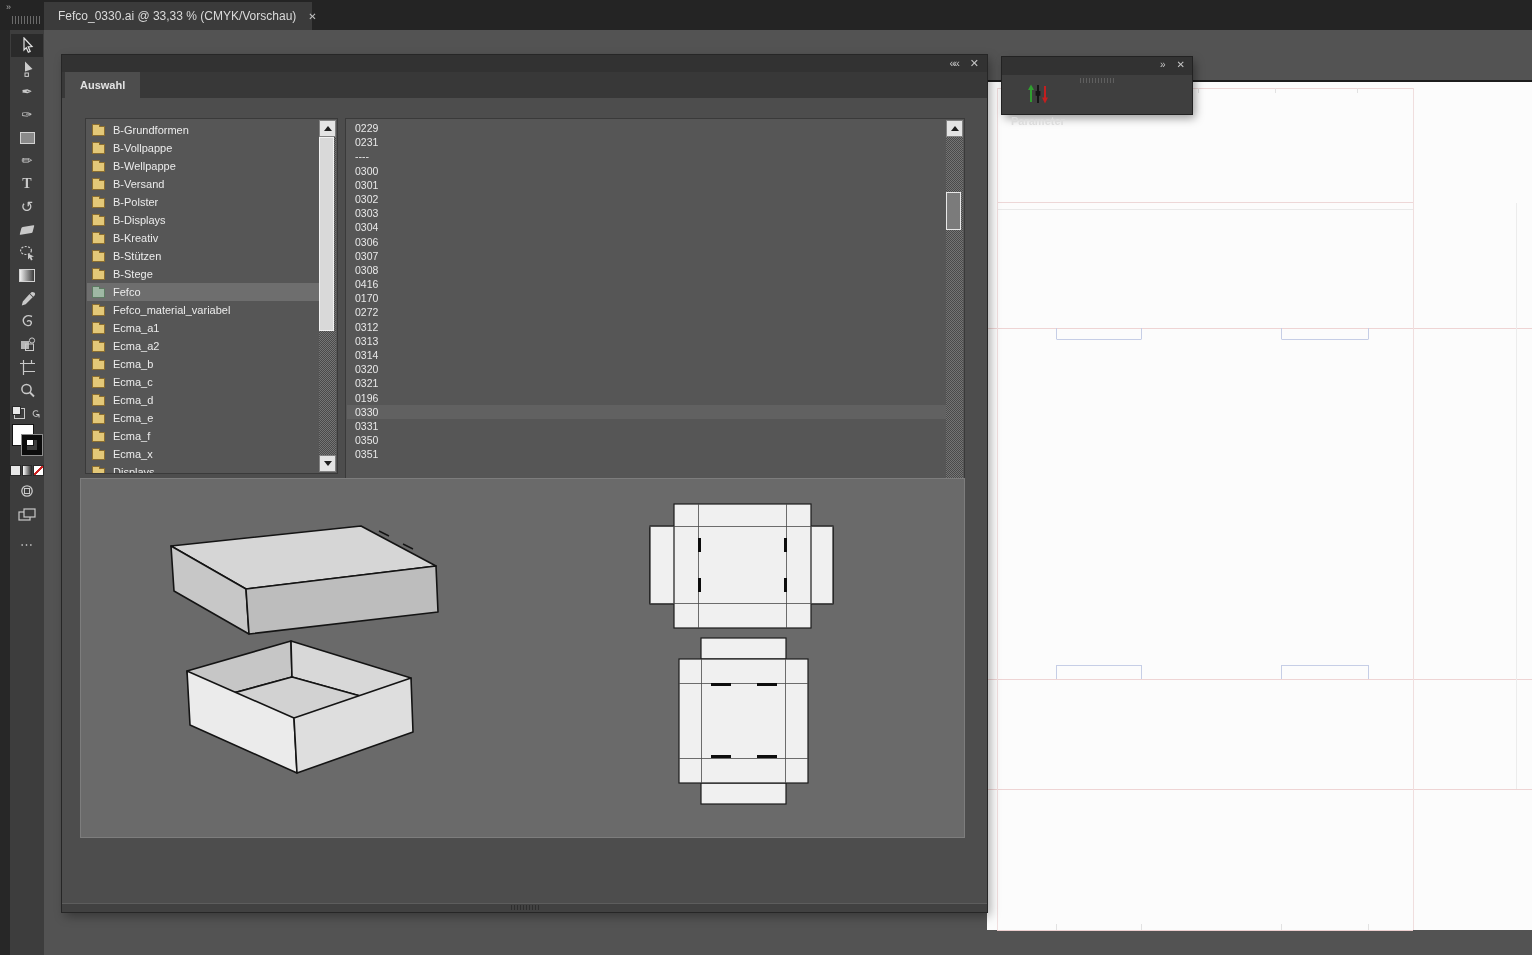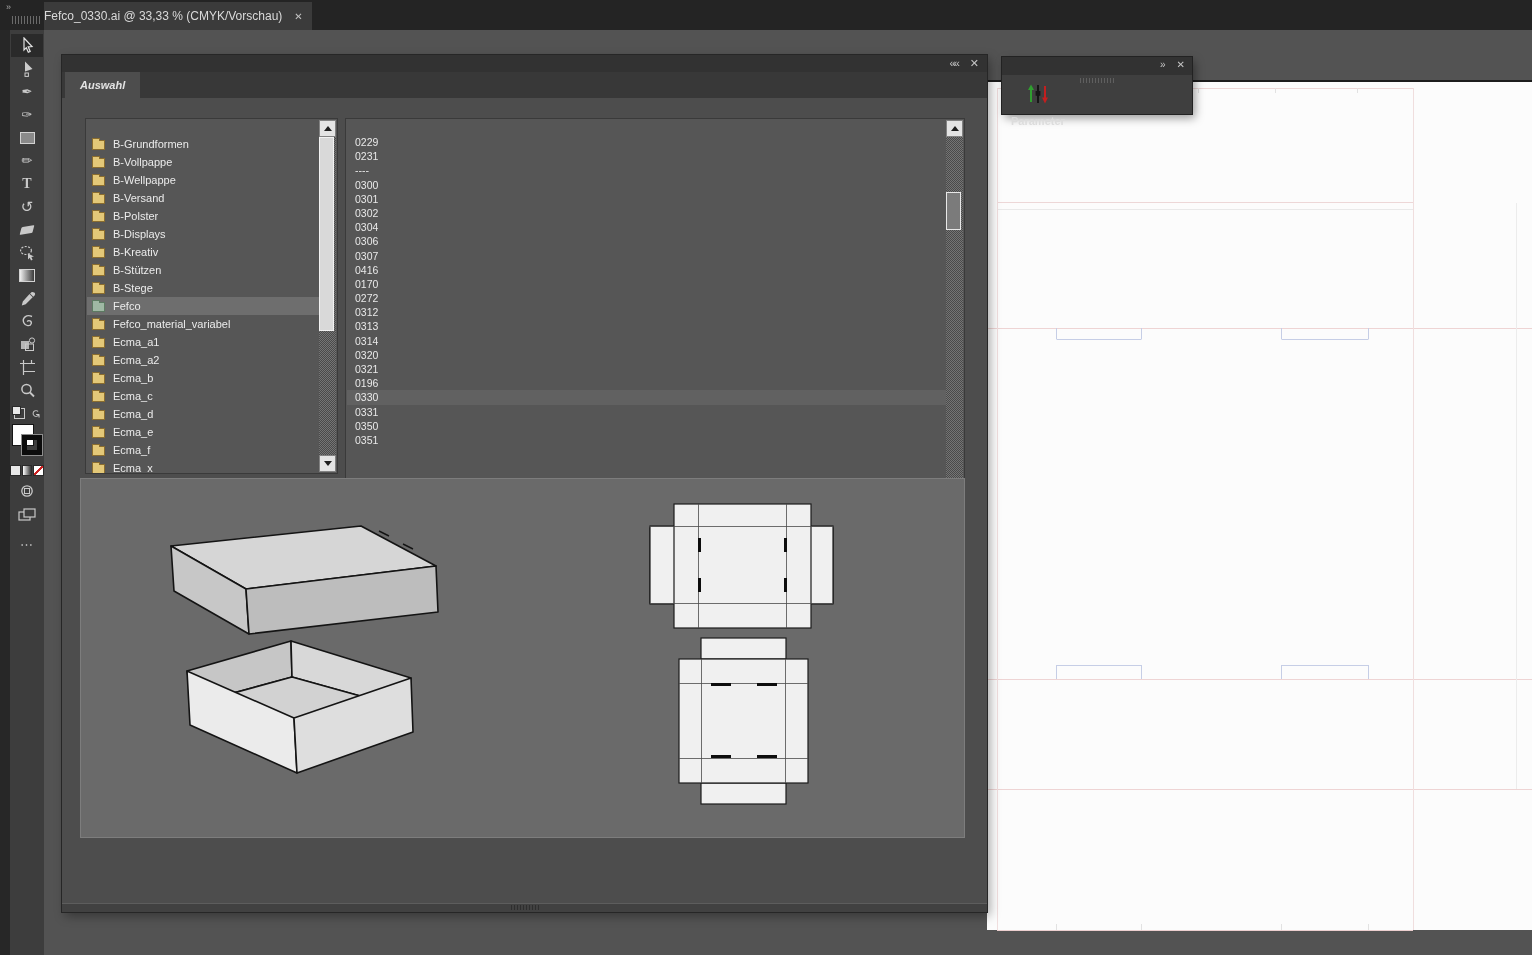--- a/index.html
+++ b/index.html
@@ -9,21 +9,21 @@
     font-family:"Liberation Sans", sans-serif;
     -webkit-font-smoothing:antialiased;
   }
   
   .topbar{position:absolute;left:0;top:0;width:1532px;height:30px;background:#242424;}
   .panel-expand{position:absolute;left:6px;top:2px;font-size:9px;color:#a8a8a8;letter-spacing:-1px;cursor:pointer;}
   .top-grip{position:absolute;left:12px;top:16px;width:30px;height:8px;
     background:repeating-linear-gradient(90deg,#6a6a6a 0 1px,transparent 1px 3px);}
   .doc-tab{position:absolute;left:44px;top:2px;width:268px;height:28px;background:#3b3b3b;
     display:flex;align-items:center;}
-  .doc-tab .title{color:#dadada;font-size:12px;white-space:nowrap;}
+  .doc-tab .title{color:#dadada;font-size:12px;padding-left:14px;white-space:nowrap;}
   .doc-tab .close{margin-left:12px;color:#c2c2c2;font-size:10px;cursor:pointer;}
   
   .left-strip{position:absolute;left:0;top:30px;width:10px;height:925px;background:#272727;}
   .toolbar{position:absolute;left:10px;top:30px;width:34px;height:925px;background:#3d3d3d;
     display:flex;flex-direction:column;align-items:center;padding-top:4px;box-sizing:border-box;}
   .tool{width:32px;height:23px;display:flex;align-items:center;justify-content:center;color:#c9c9c9;cursor:pointer;flex:0 0 auto;}
   .tool.selected{background:#2a2a2a;}
   .ticon{font-size:13px;line-height:1;display:flex;align-items:center;justify-content:center;}
   .ticon svg{display:block;}
   .g-type{font-family:"Liberation Serif",serif;font-weight:bold;font-size:14px;}
@@ -48,25 +48,25 @@
   .single-ic{width:32px;height:20px;display:flex;align-items:center;justify-content:center;color:#c9c9c9;margin-top:4px;cursor:pointer;}
   .overflow{margin-top:12px;color:#c9c9c9;font-size:13px;letter-spacing:1px;cursor:pointer;}
   
   .canvas{position:absolute;left:987px;top:80px;width:545px;height:850px;background:#fcfcfc;border-top:2px solid #1d1d1d;box-sizing:border-box;}
   
   .dialog{position:absolute;left:62px;top:55px;width:925px;height:857px;background:#4d4d4d;
     box-shadow:0 0 0 1px #262626, 3px 4px 10px rgba(0,0,0,.35);}
   .dlg-titlebar{position:absolute;left:0;top:0;width:100%;height:17px;background:#323232;}
   .dlg-titlebar .icons{position:absolute;right:8px;top:1px;display:flex;gap:12px;color:#c5c5c5;font-size:11px;line-height:15px;}
   .dlg-titlebar .icons span{cursor:pointer;}
-  .dlg-tabs{position:absolute;left:0;top:17px;width:100%;height:26px;background:#383838;font-style:italic;}
+  .dlg-tabs{position:absolute;left:0;top:17px;width:100%;height:26px;background:#383838;}
   .dlg-tab{display:inline-block;margin-left:3px;height:26px;line-height:26px;padding:0 15px;background:#4d4d4d;
     color:#e3e3e3;font-size:11px;font-weight:bold;}
   .list{position:absolute;background:#565656;border:1px solid #3a3a3a;box-sizing:border-box;overflow:hidden;}
-  .list-rows{position:absolute;left:1px;top:2px;right:18px;bottom:0;overflow:hidden;margin-top:14px;}
+  .list-rows{position:absolute;left:1px;top:2px;right:18px;bottom:0;overflow:hidden;}
   .folders-list{left:23px;top:63px;width:253px;height:356px;}
   .codes-list{left:283px;top:63px;width:620px;height:395px;padding-left:6px;}
   .frow{height:18px;display:flex;align-items:center;gap:8px;padding-left:5px;color:#ebebeb;font-size:11px;cursor:pointer;}
   .frow.selected{background:#6e6e6e;}
   .folder-ic{position:relative;width:13px;height:10px;background:#e3c878;border:1px solid #8a6d2f;box-sizing:border-box;margin-top:2px;flex:0 0 auto;}
   .folder-ic:before{content:'';position:absolute;top:-3px;left:-1px;width:6px;height:2px;background:#e3c878;border:1px solid #8a6d2f;border-bottom:none;}
   .frow.selected .folder-ic{background:#9fb8a4;border-color:#5d7a62;}
   .frow.selected .folder-ic:before{background:#9fb8a4;border-color:#5d7a62;}
   .crow{height:14.2px;line-height:14.2px;color:#e9e9e9;font-size:10.5px;padding-left:8px;cursor:pointer;}
   .crow.selected{background:#616161;}
@@ -383,27 +383,33 @@
         <div class="crow">
           <span>0300</span>
         </div>
         <div class="crow">
           <span>0301</span>
         </div>
         <div class="crow">
           <span>0302</span>
         </div>
         <div class="crow">
+          <span>0303</span>
+        </div>
+        <div class="crow">
           <span>0304</span>
         </div>
         <div class="crow">
           <span>0306</span>
         </div>
         <div class="crow">
           <span>0307</span>
+        </div>
+        <div class="crow">
+          <span>0308</span>
         </div>
         <div class="crow">
           <span>0416</span>
         </div>
         <div class="crow">
           <span>0170</span>
         </div>
         <div class="crow">
           <span>0272</span>
         </div>

